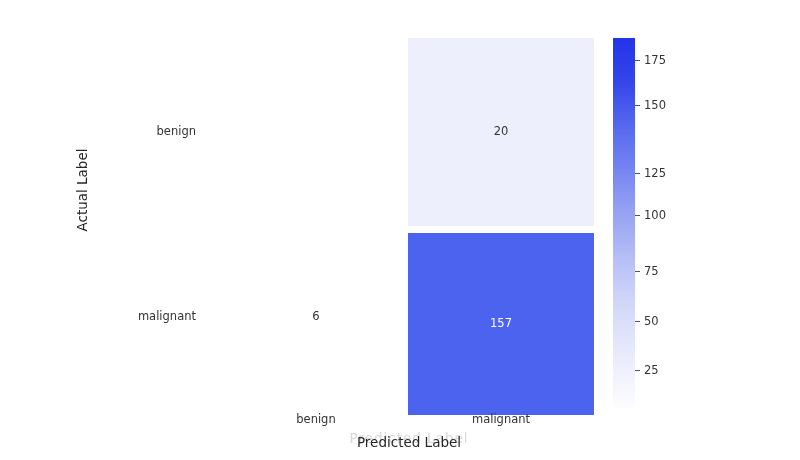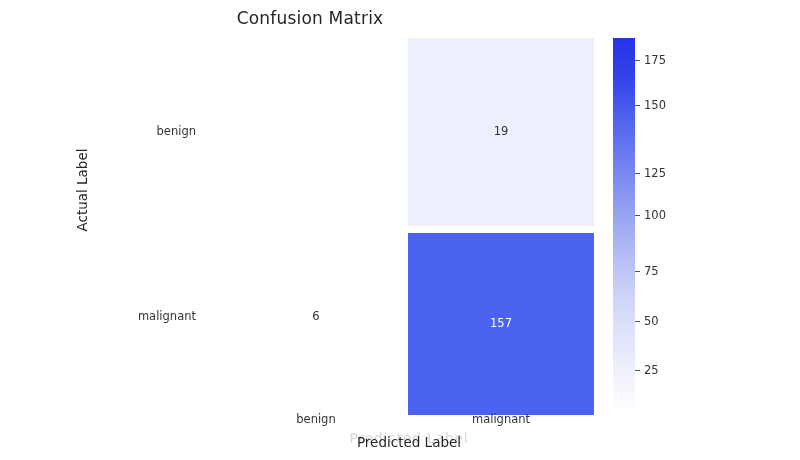--- a/index.html
+++ b/index.html
@@ -157,30 +157,29 @@
     border-top: 1px solid #555;
     vertical-align: middle;
     margin-right: 4px;
   }
 </style>
 </head>
 <body>
 
 <div id="figure">
 
-  <div class="chart-title">Confusion Matrix</div>
 
   <div class="ytick ytick-0">benign</div>
   <div class="ytick ytick-1">malignant</div>
 
   <div class="ylabel">Actual Label</div>
 
   <div class="plot-area">
     <div class="cell cell-tr" id="cell1" style="background: rgb(237, 240, 252); color: rgb(51, 51, 51);">
-      <span class="cell-text">19</span>
+      <span class="cell-text">20</span>
     </div>
     <div class="cell cell-bl" id="cell2" style="background: rgb(255, 255, 255); color: rgb(51, 51, 51);">
       <span class="cell-text">6</span>
     </div>
     <div class="cell cell-br" id="cell3" style="background: rgb(76, 99, 239); color: rgb(255, 255, 255); margin-top: 7px;">
       <span class="cell-text">157</span>
     </div>
   </div>
 
   <div class="xtick xtick-0">benign</div>

